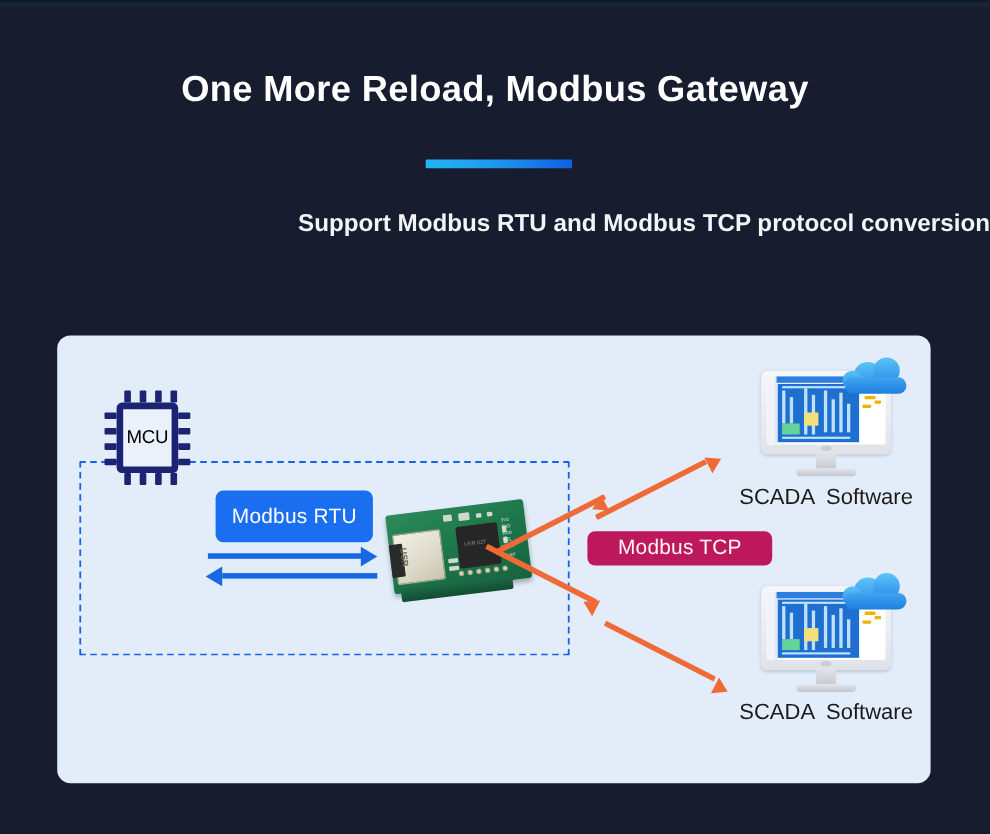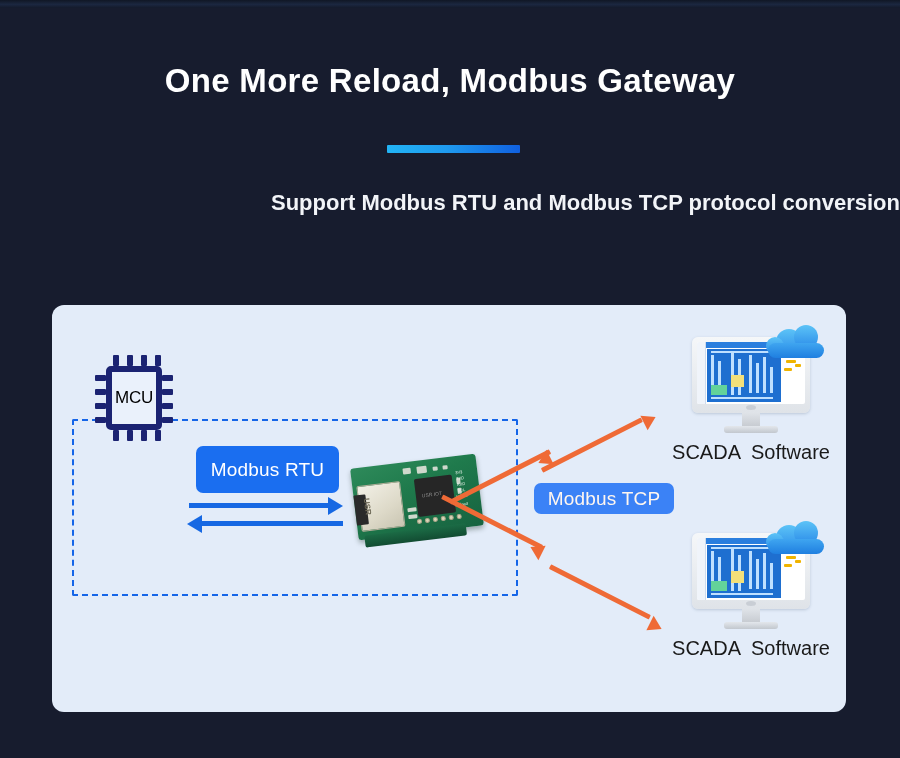--- a/index.html
+++ b/index.html
@@ -123,22 +123,22 @@
     white-space: nowrap;
     letter-spacing: 0.2px;
   }
   .badge-rtu {
     left: 144px; top: 141px;
     width: 143px; height: 47px;
     background: #1a6ef0;
   }
   .badge-tcp {
     left: 482px; top: 178px;
-    width: 140px; height: 31px;
-    background: #3b82f6;
+    width: 168px; height: 31px;
+    background: #be185d;
     color: #fff6ef;
   }
 
   
   .pcb {
     position: absolute;
     left: 302px;
     top: 150px;
     width: 126px;
     height: 84px;

